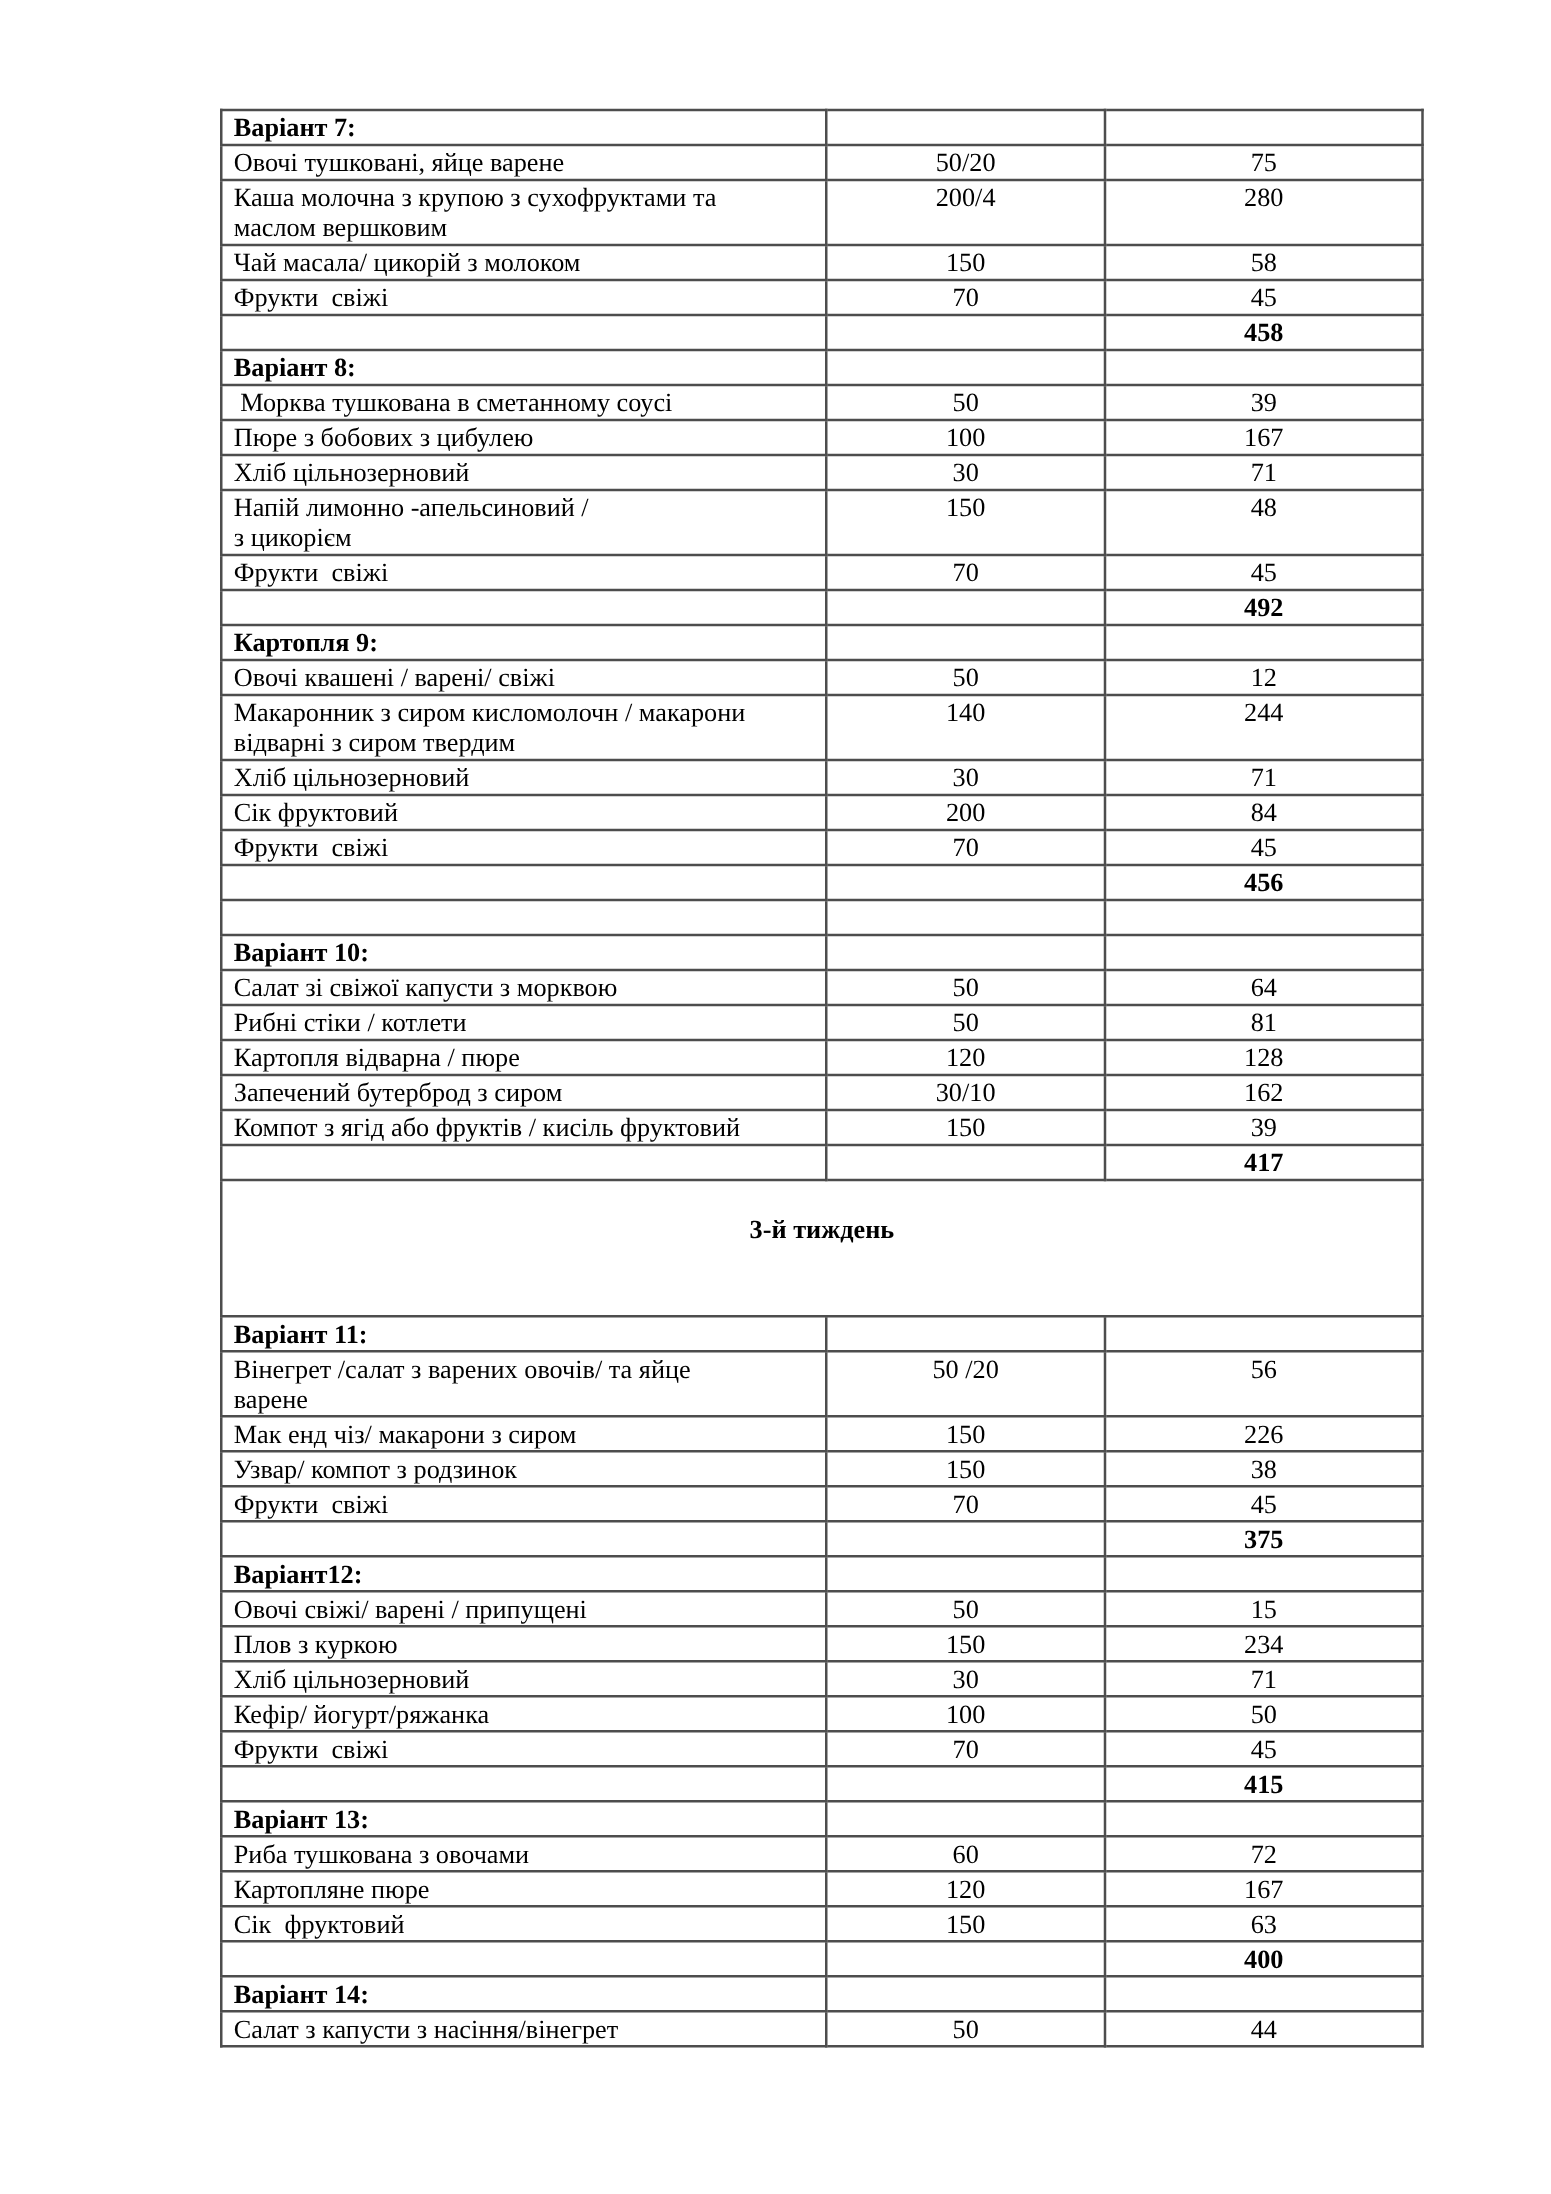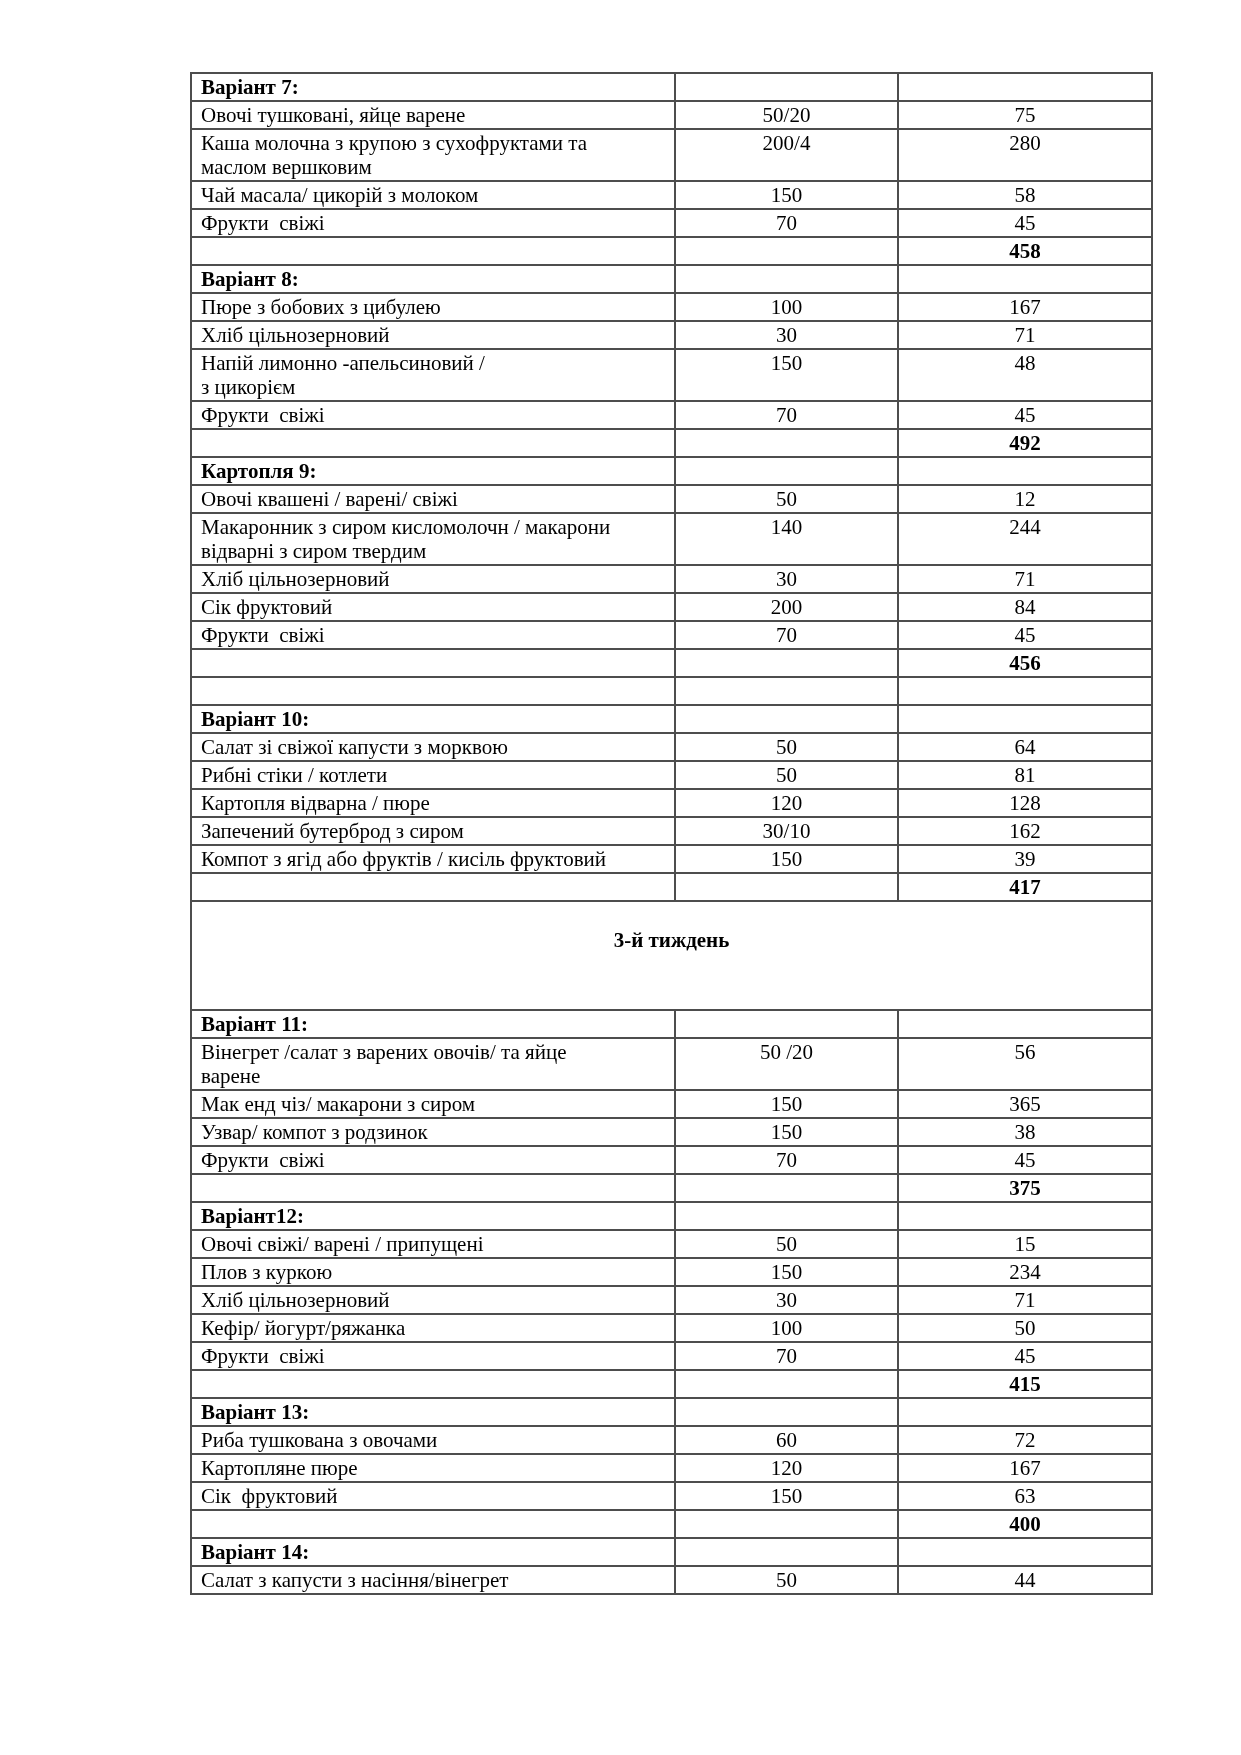--- a/index.html
+++ b/index.html
@@ -8,25 +8,24 @@
     width: 1241px;
     height: 1755px;
     background: #ffffff;
     position: relative;
     font-family: "Liberation Serif", "DejaVu Serif", serif;
     color: #000000;
   }
   table.menu {
     position: absolute;
     left: 176px;
-    top: 72px;
+    top: 87px;
     width: 961px;
     border-collapse: collapse;
     table-layout: fixed;
-    margin-left: 14px;
   }
   col.c1 { width: 484px; }
   col.c2 { width: 223px; }
   col.c3 { width: 254px; }
   td {
     border: 2px solid #4d4d4d;
     font-size: 21px;
     line-height: 24px;
     vertical-align: top;
     padding: 1px 4px;
@@ -88,20 +87,25 @@
         <td class="c-name"></td>
         <td class="c-num"></td>
         <td class="c-num">458</td>
       </tr>
       <tr class="row-variant">
         <td class="c-name">Варіант 8:</td>
         <td class="c-num"></td>
         <td class="c-num"></td>
       </tr>
       <tr class="row-item">
+        <td class="c-name"> Морква тушкована в сметанному соусі</td>
+        <td class="c-num">50</td>
+        <td class="c-num">39</td>
+      </tr>
+      <tr class="row-item">
         <td class="c-name">Пюре з бобових з цибулею</td>
         <td class="c-num">100</td>
         <td class="c-num">167</td>
       </tr>
       <tr class="row-item">
         <td class="c-name">Хліб цільнозерновий</td>
         <td class="c-num">30</td>
         <td class="c-num">71</td>
       </tr>
       <tr class="row-item">
@@ -206,21 +210,21 @@
       </tr>
       <tr class="row-item">
         <td class="c-name">Вінегрет /салат з варених овочів/ та яйце
 варене</td>
         <td class="c-num">50 /20</td>
         <td class="c-num">56</td>
       </tr>
       <tr class="row-item">
         <td class="c-name">Мак енд чіз/ макарони з сиром</td>
         <td class="c-num">150</td>
-        <td class="c-num">365</td>
+        <td class="c-num">226</td>
       </tr>
       <tr class="row-item">
         <td class="c-name">Узвар/ компот з родзинок</td>
         <td class="c-num">150</td>
         <td class="c-num">38</td>
       </tr>
       <tr class="row-item">
         <td class="c-name">Фрукти  свіжі</td>
         <td class="c-num">70</td>
         <td class="c-num">45</td>

